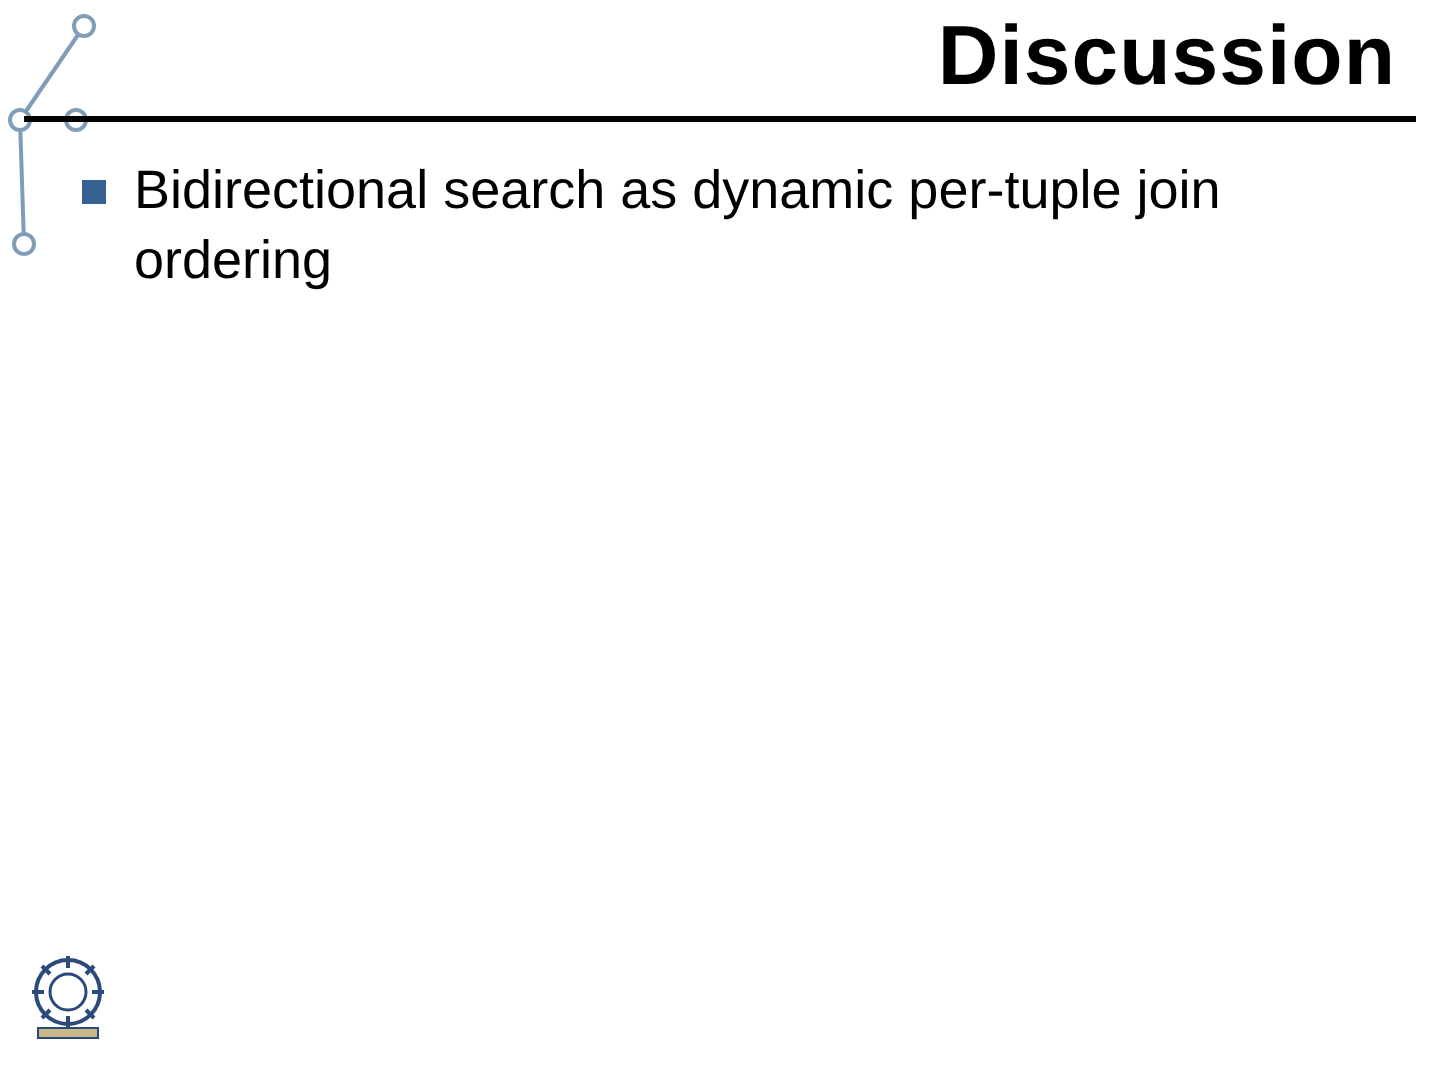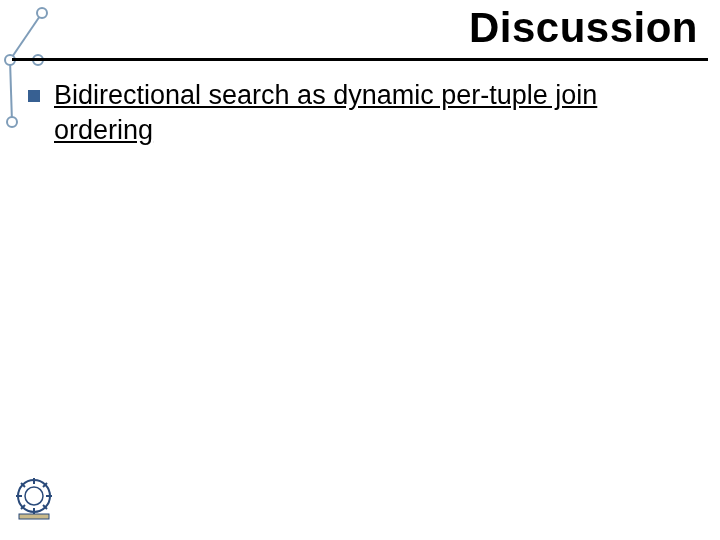--- a/index.html
+++ b/index.html
@@ -40,23 +40,22 @@
     position: absolute;
     top: 2px;
     left: 0;
     width: 60px;
     height: 130px;
     pointer-events: none;
   }
   .body {
     position: absolute;
     top: 78px;
-    left: 26px;
+    left: 39px;
     right: 24px;
-    text-decoration: underline;
   }
   ul {
     list-style: none;
     margin: 0;
     padding: 0;
   }
   li {
     position: relative;
   }
   .lvl1 > li {

